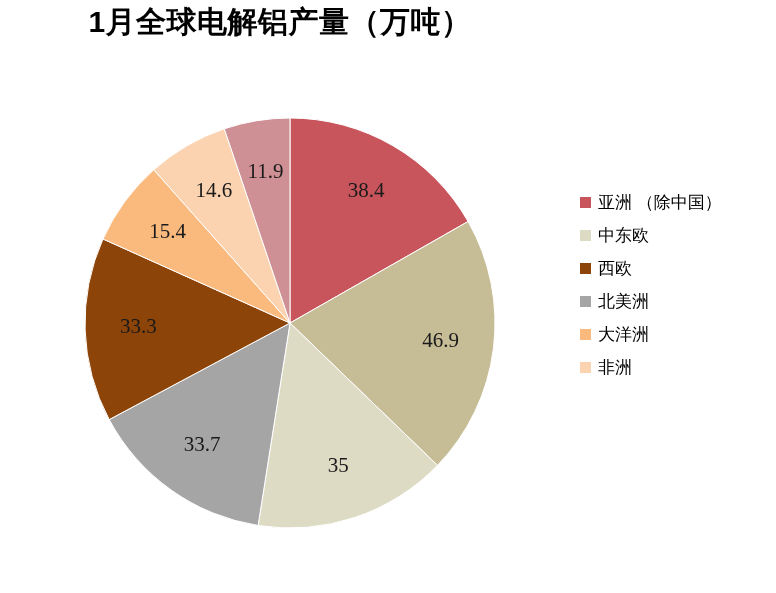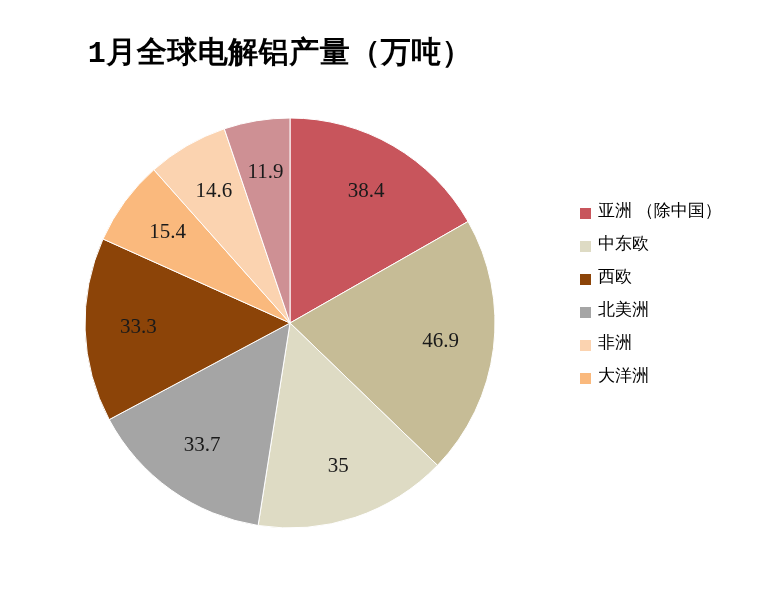--- a/index.html
+++ b/index.html
@@ -14,25 +14,25 @@
     overflow: hidden;
     font-family: "Liberation Serif", "DejaVu Serif", serif;
   }
   #chart-root {
     position: absolute;
     inset: 0;
     background: #ffffff;
   }
   #chart-title {
     position: absolute;
-    top: 32px;
+    top: 2px;
     left: 0;
     width: 560px;
     text-align: center;
-    font-family: Liberation Mono, monospace;
+    font-family: Liberation Sans, sans-serif;
     font-weight: bold;
     font-size: 30px;
     letter-spacing: 0.5px;
     color: #000000;
     white-space: nowrap;
   }
   #plot-area {
     position: absolute;
     left: 0;
     top: 0;
@@ -52,21 +52,21 @@
     dominant-baseline: middle;
   }
   #legend {
     position: absolute;
     left: 580px;
     top: 186px;
     width: 190px;
   }
   .legend-item {
     display: flex;
-    align-items: flex-end;
+    align-items: center;
     height: 33px;
   }
   .legend-swatch {
     width: 11px;
     height: 11px;
     flex: 0 0 11px;
     margin-right: 7px;
   }
   .legend-label {
     font-family: "Liberation Sans", "DejaVu Sans", sans-serif;
@@ -119,22 +119,22 @@
       </div>
       <div class="legend-item">
         <span class="legend-swatch" style="background: rgb(140, 68, 8);"></span>
         <span class="legend-label">西欧</span>
       </div>
       <div class="legend-item">
         <span class="legend-swatch" style="background: rgb(165, 165, 165);"></span>
         <span class="legend-label">北美洲</span>
       </div>
       <div class="legend-item">
+        <span class="legend-swatch" style="background: rgb(250, 185, 125);"></span>
+        <span class="legend-label">大洋洲</span>
+      </div>
+      <div class="legend-item">
         <span class="legend-swatch" style="background: rgb(251, 211, 176);"></span>
         <span class="legend-label">非洲</span>
-      </div>
-      <div class="legend-item">
-        <span class="legend-swatch" style="background: rgb(250, 185, 125);"></span>
-        <span class="legend-label">大洋洲</span>
       </div>
     </div>
 
 </div>
 
 </body></html>

